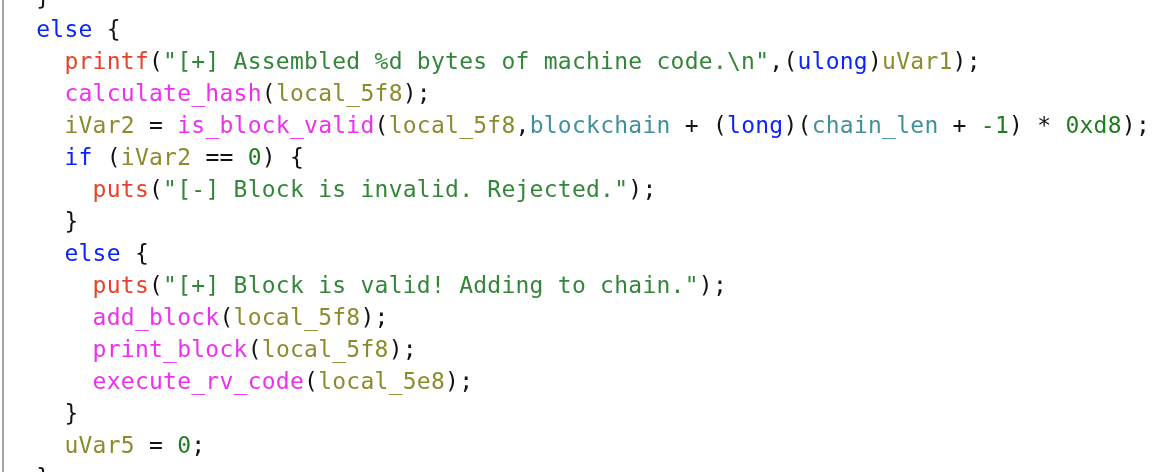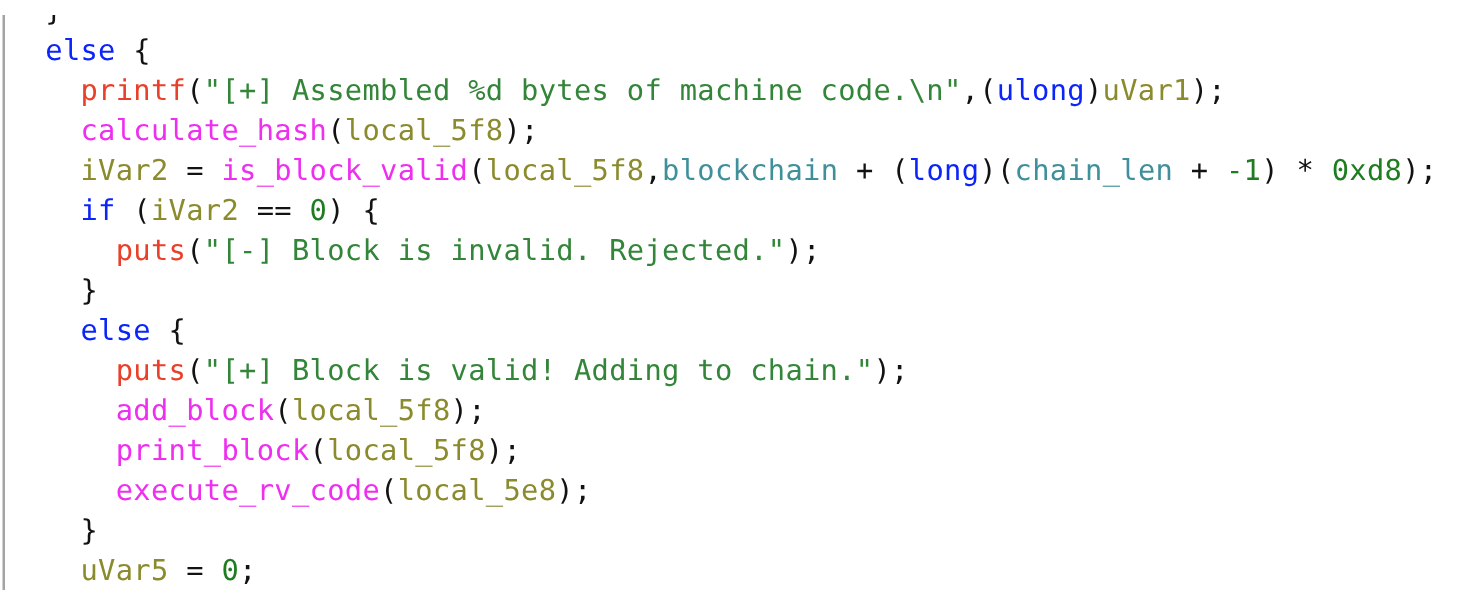--- a/index.html
+++ b/index.html
@@ -10,21 +10,20 @@
     width: 1172px;
     height: 472px;
     overflow: hidden;
     position: relative;
     font-family: "DejaVu Sans Mono", monospace;
   }
   .code-panel {
     position: absolute;
     left: 0; top: 0; right: 0; bottom: 0;
     overflow: hidden;
-    margin-top: 12px;
   }
   .panel-left-border {
     position: absolute;
     left: 2px;
     top: 0;
     bottom: 0;
     width: 1.5px;
   }
   .code-area {
     position: absolute;

